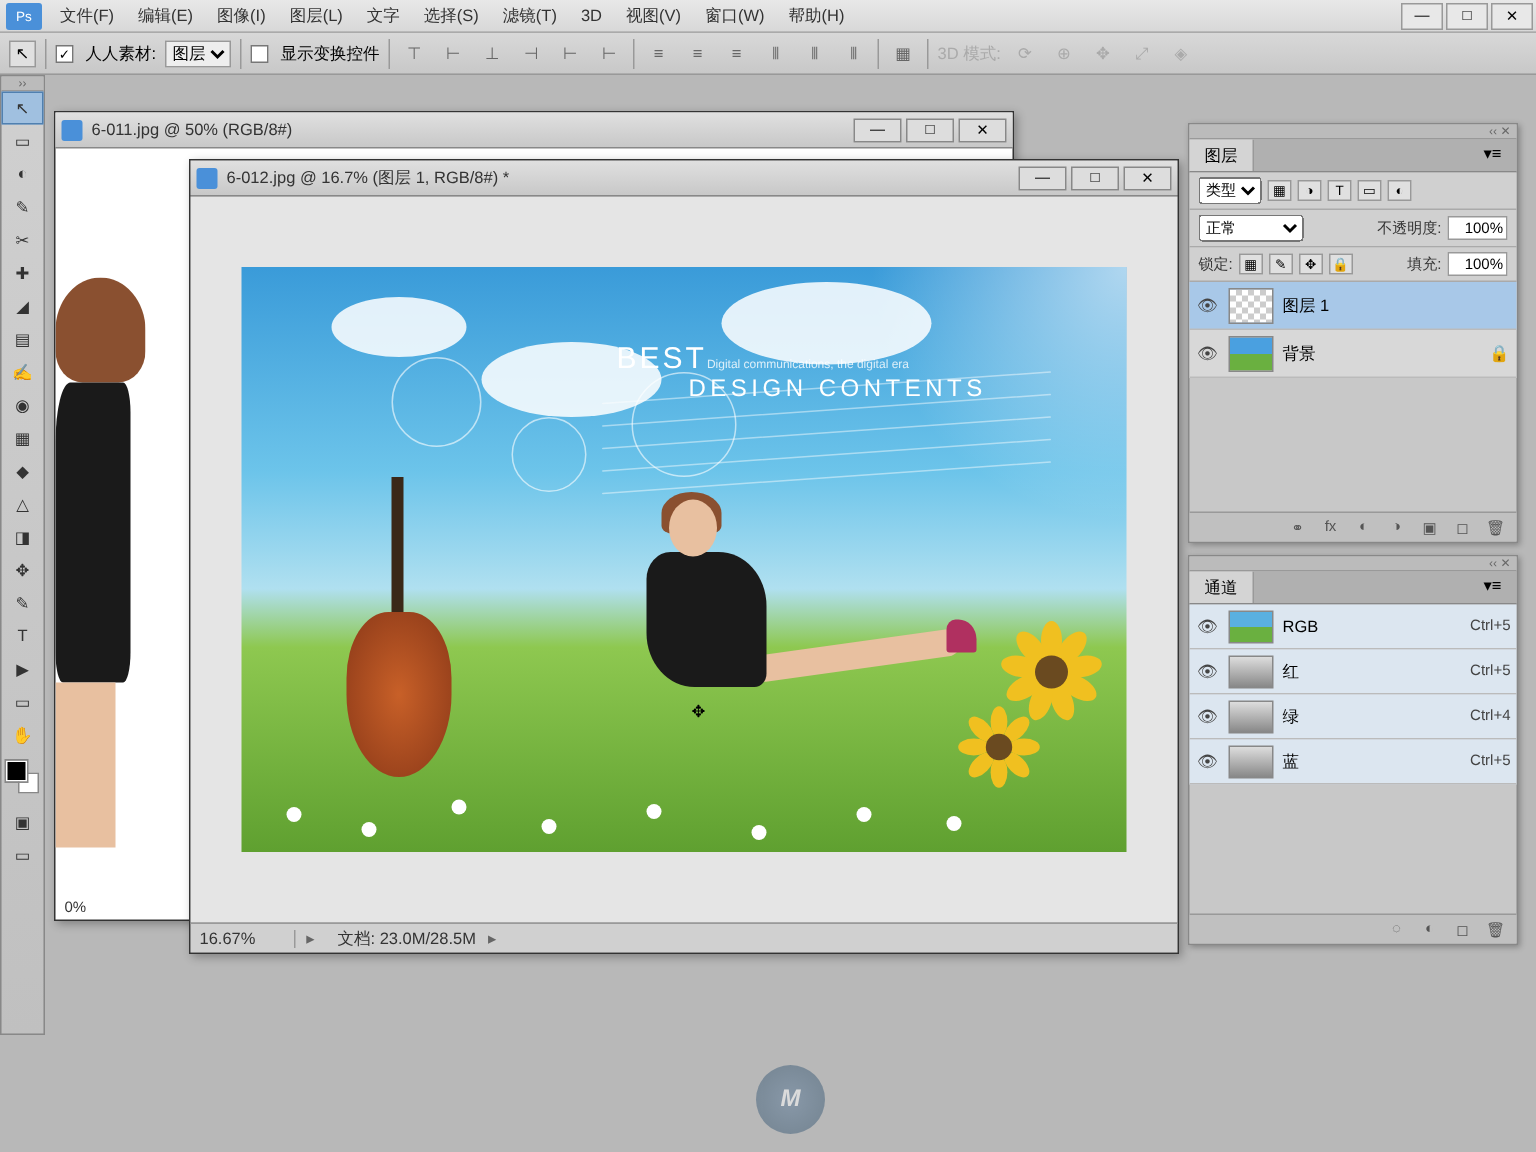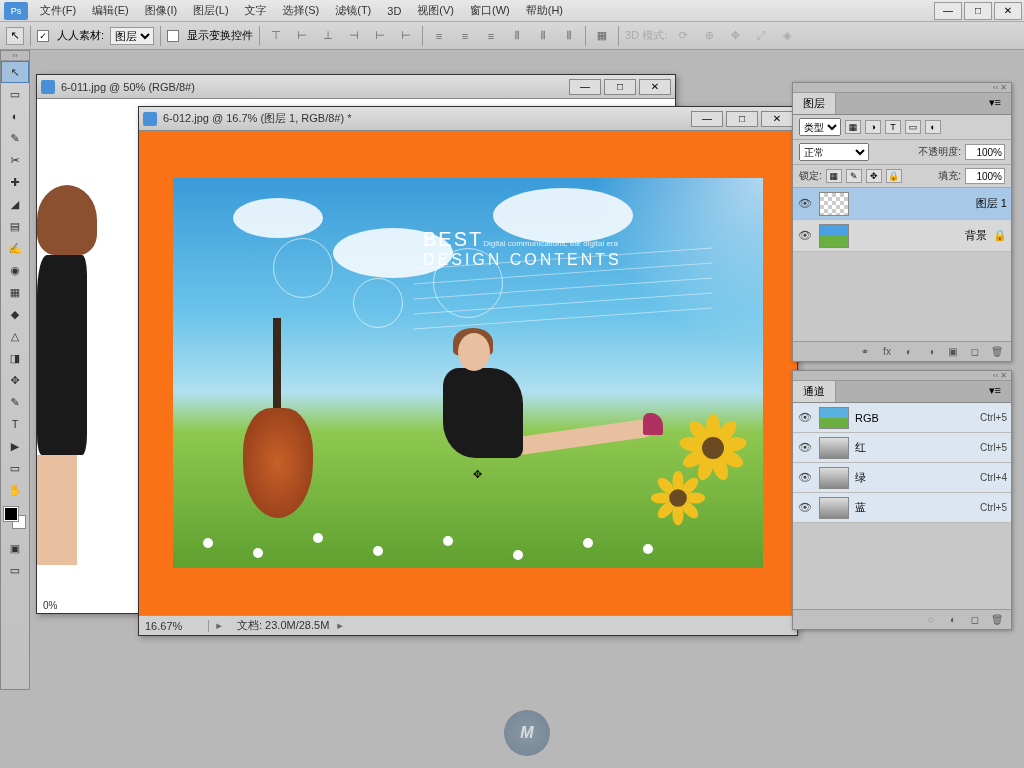--- a/index.html
+++ b/index.html
@@ -29,39 +29,39 @@
 .color-swatch { margin: 6px 3px; position: relative; height: 24px; }
 .cs-fg { position: absolute; width: 14px; height: 14px; background: #000; border: 1px solid #fff; outline: 1px solid #888; top: 0; left: 0; }
 .cs-bg { position: absolute; width: 14px; height: 14px; background: #fff; border: 1px solid #888; top: 8px; left: 8px; }
 
 
 .workspace { position: absolute; left: 30px; top: 50px; right: 0; bottom: 0; background: #b8b8b8; }
 
 
 .docwin { position: absolute; background: #5a5a5a; border: 1px solid #333; box-shadow: 2px 2px 6px rgba(0,0,0,0.3); }
 .docwin.back { left: 6px; top: 24px; width: 640px; height: 540px; background: #fff; }
-.docwin.front { left: 108px; top: 56px; width: 660px; height: 530px; }
+.docwin.front { left: 96px; top: 56px; width: 660px; height: 530px; }
 .doc-titlebar { height: 24px; background: linear-gradient(#e0e0e0,#c8c8c8); display: flex; align-items: center; padding: 0 4px; border-bottom: 1px solid #888; }
 .doc-titlebar .ps-ico { width: 14px; height: 14px; background: #4a90d9; border-radius: 2px; margin-right: 6px; }
 .doc-titlebar .title { color: #333; flex: 1; }
 .doc-titlebar .wbtn { width: 32px; height: 16px; border: 1px solid #888; background: #ddd; margin-left: 3px; display: flex; align-items: center; justify-content: center; font-size: 10px; }
-.canvas-area { position: absolute; top: 24px; left: 0; right: 0; bottom: 20px; background: #f97316; display: flex; align-items: center; justify-content: center; overflow: hidden; }
+.canvas-area { position: absolute; top: 24px; left: 0; right: 0; bottom: 20px; background: #e5e5e5; display: flex; align-items: center; justify-content: center; overflow: hidden; }
 .canvas { background: linear-gradient(to bottom, #3a9bd9 0%, #6cc4ea 35%, #b0e0f0 55%, #8ec850 65%, #5fa030 100%); position: relative; }
 .canvas.c2 { width: 590px; height: 390px; }
 .status-bar { position: absolute; bottom: 0; left: 0; right: 0; height: 20px; background: #d0d0d0; border-top: 1px solid #999; display: flex; align-items: center; font-size: 10px; color: #333; }
 .status-bar .zoom { width: 70px; padding-left: 6px; border-right: 1px solid #999; }
 .status-bar .docinfo { padding: 0 8px; }
 
 
 .cloud { position: absolute; background: rgba(255,255,255,0.85); border-radius: 50%; }
 .sun-rays { position: absolute; top: 0; right: 0; width: 200px; height: 200px; background: radial-gradient(circle at top right, rgba(255,255,255,0.6), transparent 60%); }
 .text-best { position: absolute; top: 50px; left: 250px; color: #fff; font-family: serif; }
 .text-best .b1 { font-size: 20px; letter-spacing: 2px; }
 .text-best .b2 { font-size: 8px; opacity: 0.8; }
-.text-best .b3 { font-size: 16px; letter-spacing: 3px; }
+.text-best .b3 { font-size: 16px; letter-spacing: 3px; margin-left: 48px; }
 .cello { position: absolute; left: 60px; top: 140px; width: 90px; height: 200px; }
 .cello-body { width: 70px; height: 110px; background: radial-gradient(#c86028,#8a3818); border-radius: 40% 40% 50% 50%; position: absolute; bottom: 0; left: 10px; }
 .cello-neck { width: 8px; height: 120px; background: #3a2818; position: absolute; left: 40px; top: 0; }
 .figure { position: absolute; left: 230px; bottom: 60px; width: 280px; height: 180px; }
 .fig-body { position: absolute; left: 40px; top: 40px; width: 80px; height: 90px; background: #1a1a1a; border-radius: 20% 40% 10% 40%; }
 .fig-head { position: absolute; left: 55px; top: 5px; width: 32px; height: 38px; background: #e8c0a0; border-radius: 50%; }
 .fig-hair { position: absolute; left: 50px; top: 0; width: 40px; height: 28px; background: #8a5030; border-radius: 50% 50% 20% 20%; }
 .fig-leg { position: absolute; left: 110px; top: 100px; width: 140px; height: 18px; background: #e8c0a0; border-radius: 10px; transform: rotate(-8deg); }
 .fig-shoe { position: absolute; left: 240px; top: 85px; width: 20px; height: 22px; background: #b03060; border-radius: 30% 60% 10% 10%; }
 .sunflower { position: absolute; width: 60px; height: 60px; }
@@ -86,21 +86,21 @@
 .panel-row .mini-ico { width: 16px; height: 14px; border: 1px solid #999; background: #e0e0e0; display: flex; align-items: center; justify-content: center; font-size: 9px; }
 .panel-row .lbl { font-size: 10px; color: #333; }
 .panel-row .val-input { width: 40px; height: 16px; border: 1px solid #999; background: #fff; font-size: 10px; text-align: right; padding-right: 2px; }
 .layer-list { background: #d8d8d8; }
 .layer-item { display: flex; align-items: center; height: 32px; border-bottom: 1px solid #bbb; padding: 0 4px; gap: 6px; }
 .layer-item.selected { background: #a8c8e8; }
 .eye-icon { width: 16px; height: 16px; display: flex; align-items: center; justify-content: center; color: #444; }
 .layer-thumb { width: 30px; height: 24px; border: 1px solid #888; background: #fff; }
 .layer-thumb.checker { background: repeating-conic-gradient(#ccc 0 25%, #fff 0 50%) 0 0/8px 8px; }
 .layer-thumb.sky { background: linear-gradient(#4aa0e0 50%, #6ab040 50%); }
-.layer-name { flex: 1; font-size: 11px; text-align: right; }
+.layer-name { flex: 1; font-size: 11px; }
 .lock-icon { width: 14px; color: #666; }
 .panel-footer { position: absolute; bottom: 0; left: 0; right: 0; height: 20px; background: #c0c0c0; border-top: 1px solid #999; display: flex; align-items: center; justify-content: flex-end; gap: 6px; padding: 0 6px; }
 .panel-footer .fbtn { width: 16px; height: 14px; color: #555; display: flex; align-items: center; justify-content: center; font-size: 10px; }
 
 .channel-item { display: flex; align-items: center; height: 30px; border-bottom: 1px solid #bbb; padding: 0 4px; gap: 6px; background: #dce6f0; }
 .ch-thumb { width: 30px; height: 22px; border: 1px solid #888; background: linear-gradient(#ddd,#888); }
 .ch-thumb.rgb { background: linear-gradient(#5ab0e0 50%,#6ab040 50%); }
 .ch-name { flex: 1; font-size: 11px; }
 .ch-shortcut { font-size: 10px; color: #444; }
 

